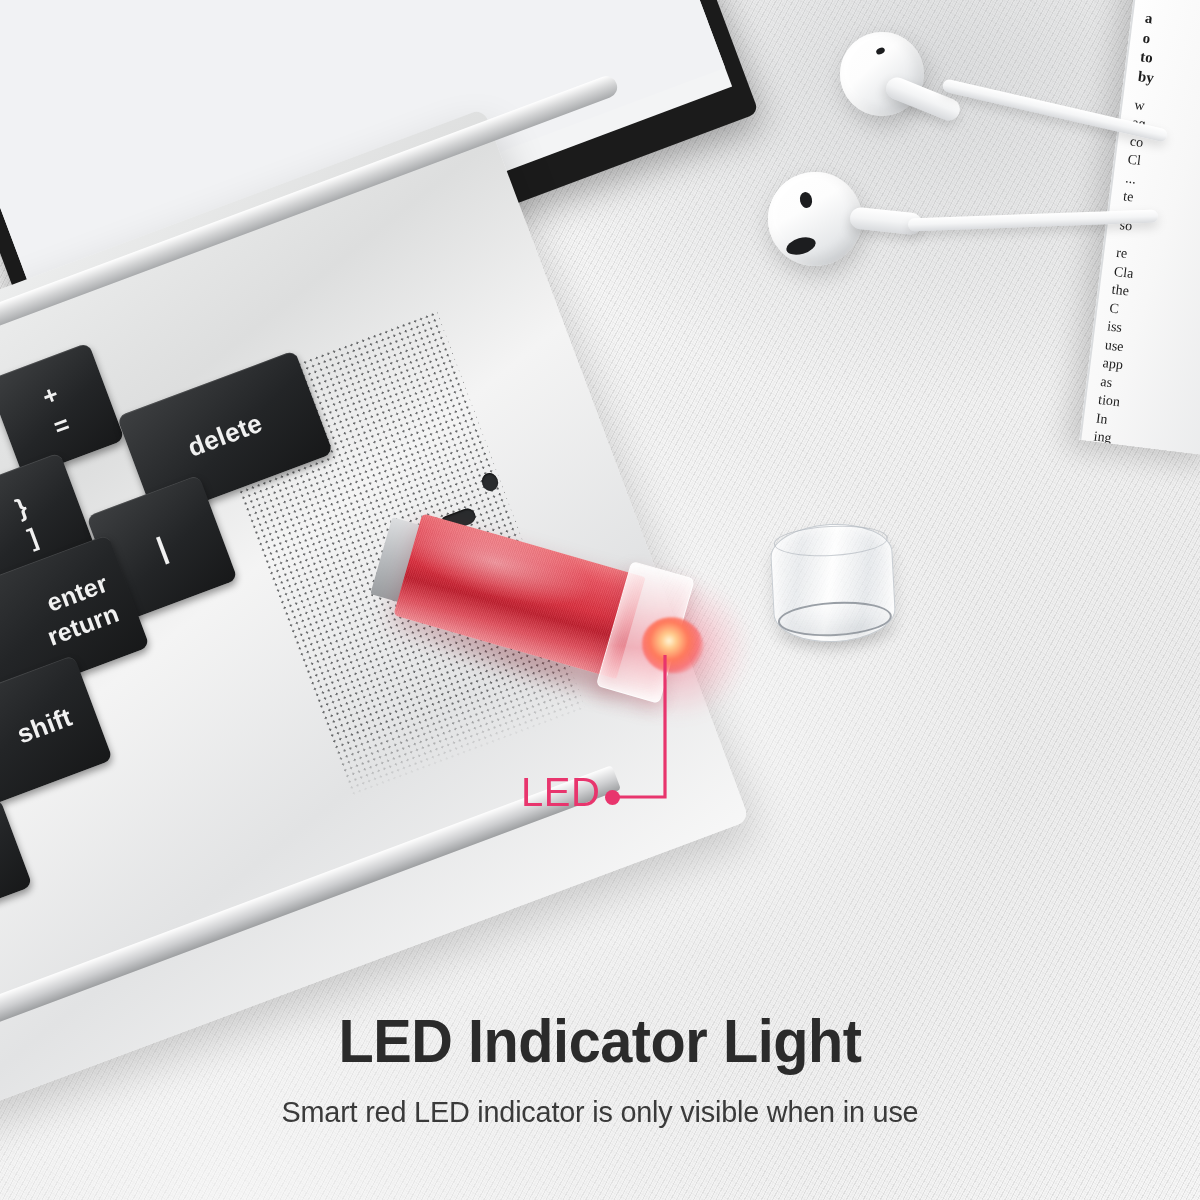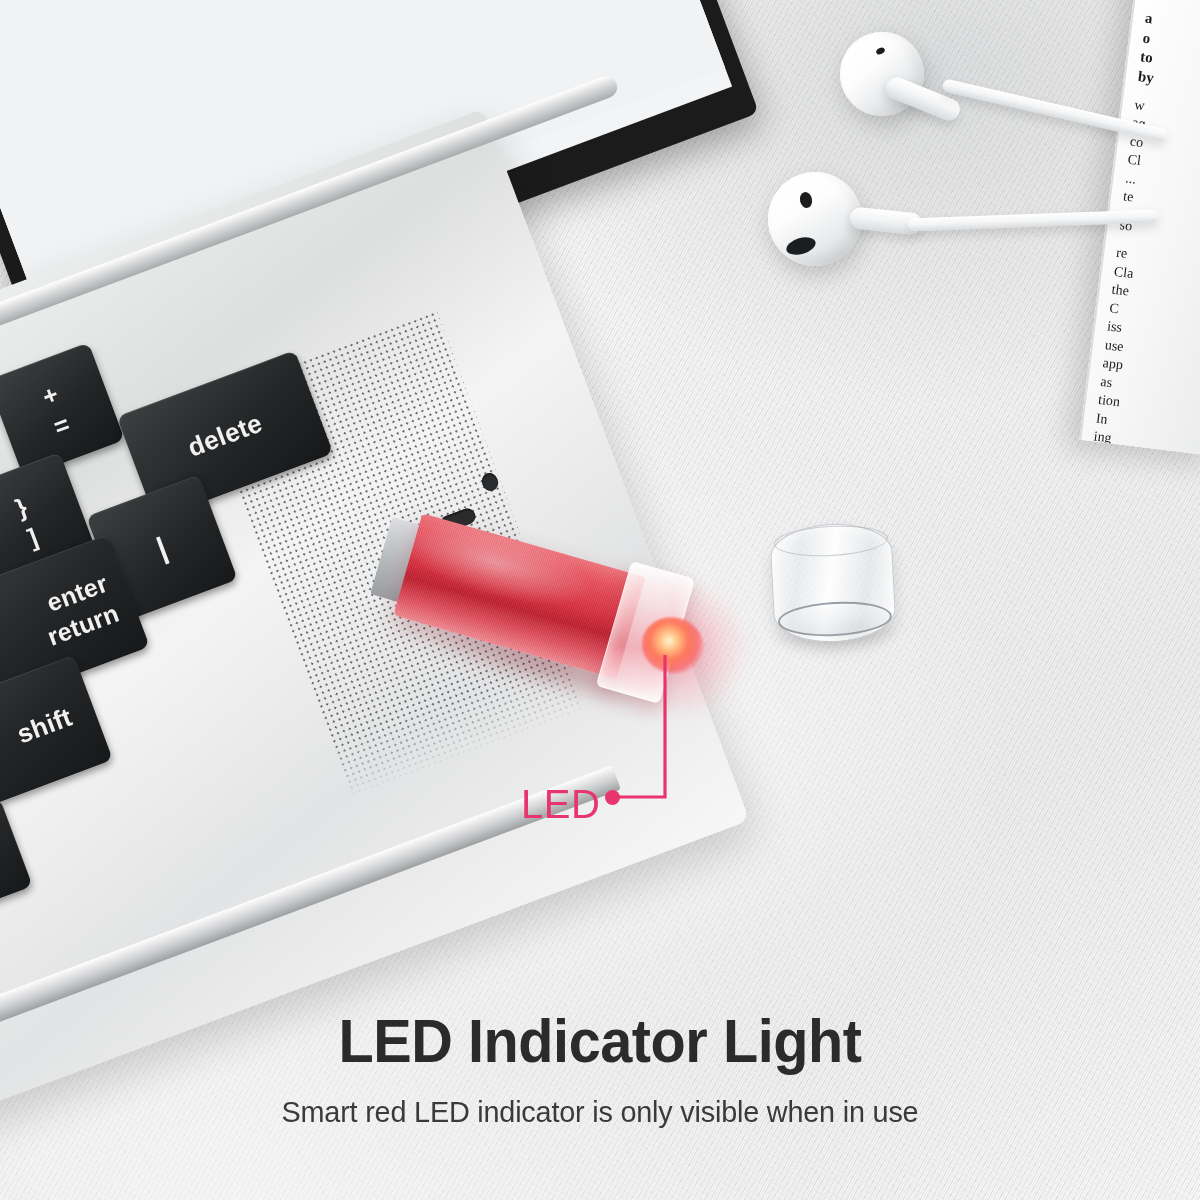--- a/index.html
+++ b/index.html
@@ -207,21 +207,21 @@
   .book-edge {
     position:absolute; left:-16px; top:0; width:18px; height:100%;
     background:linear-gradient(90deg, rgba(220,222,224,0.0), rgba(205,208,211,0.75));
   }
 
   
   .callout { position:absolute; left:0; top:0; width:1200px; height:1200px; pointer-events:none; }
   .led-label {
     position:absolute; left:521px; top:772px;
     font-size:40px; font-weight:400; letter-spacing:0.5px;
-    color:#e8356d; line-height:1;margin-top:12px;
+    color:#e8356d; line-height:1;
   }
   .led-dot {
     position:absolute; left:605px; top:790px; width:15px; height:15px;
     border-radius:50%; background:#e8356d;
   }
 
   
   .caption { position:absolute; left:0; right:0; text-align:center; }
   .cap-title {
     top:1005px; font-size:62px; font-weight:700; color:#2b2b2b;

